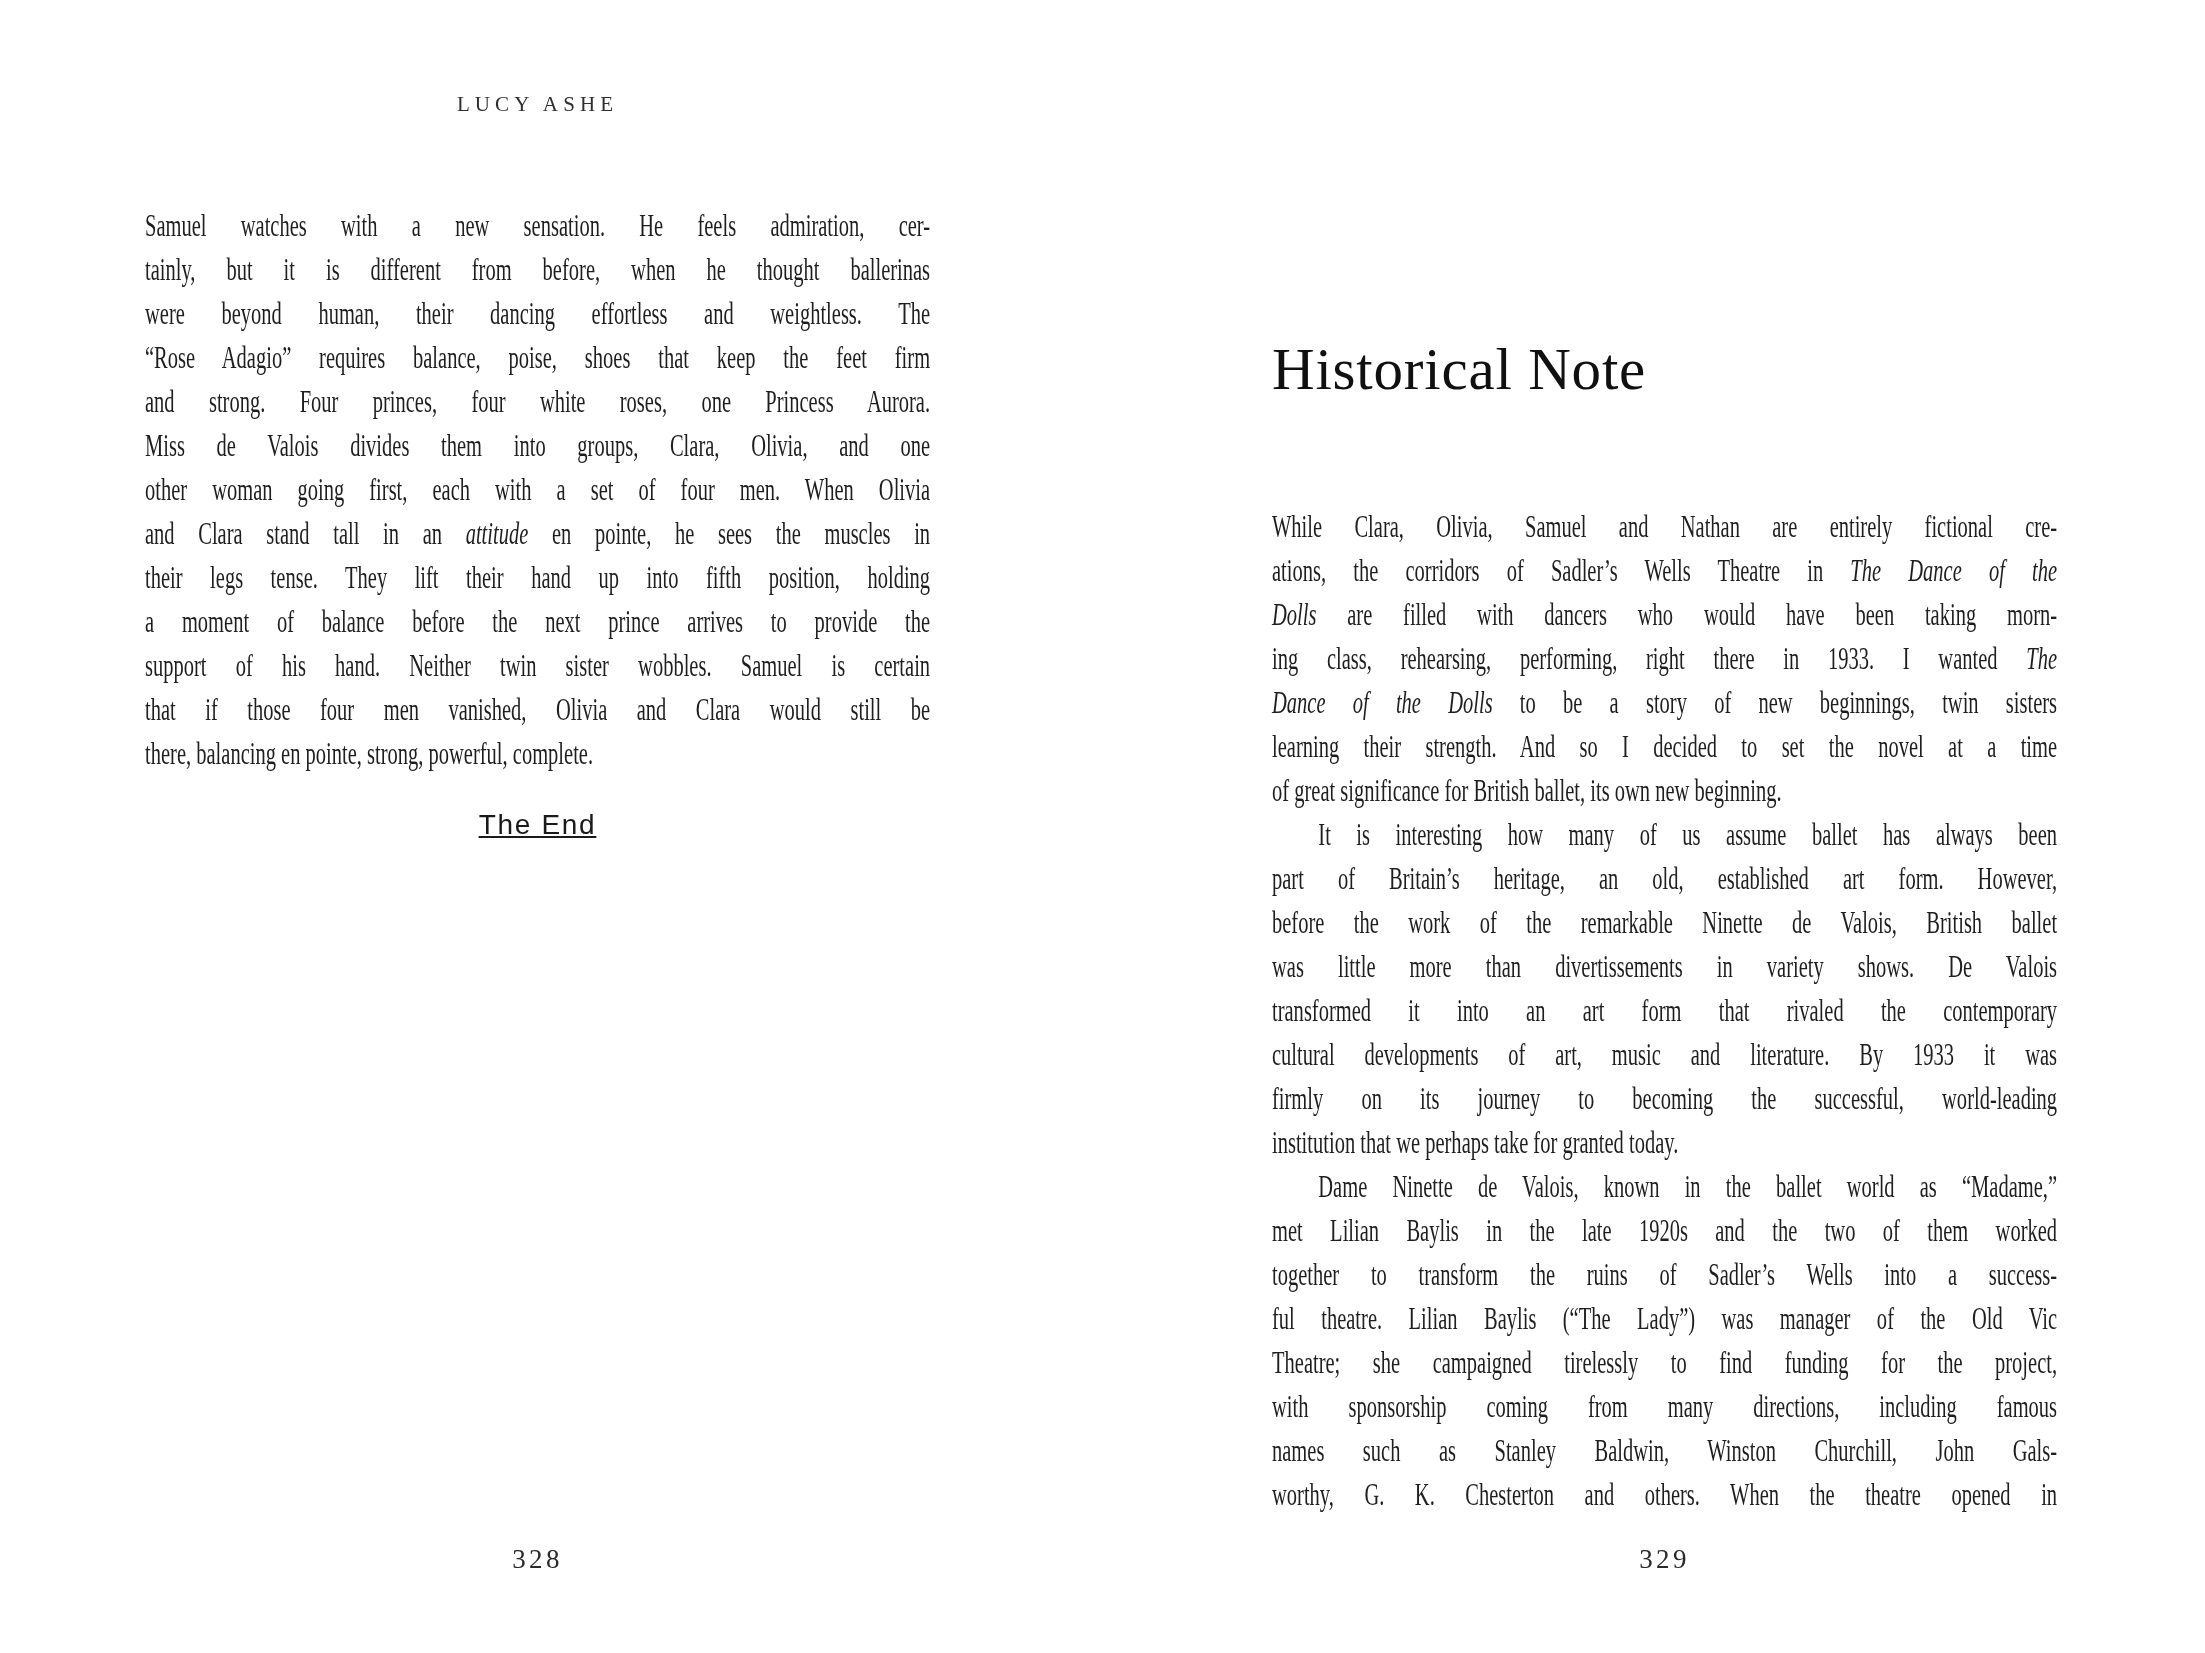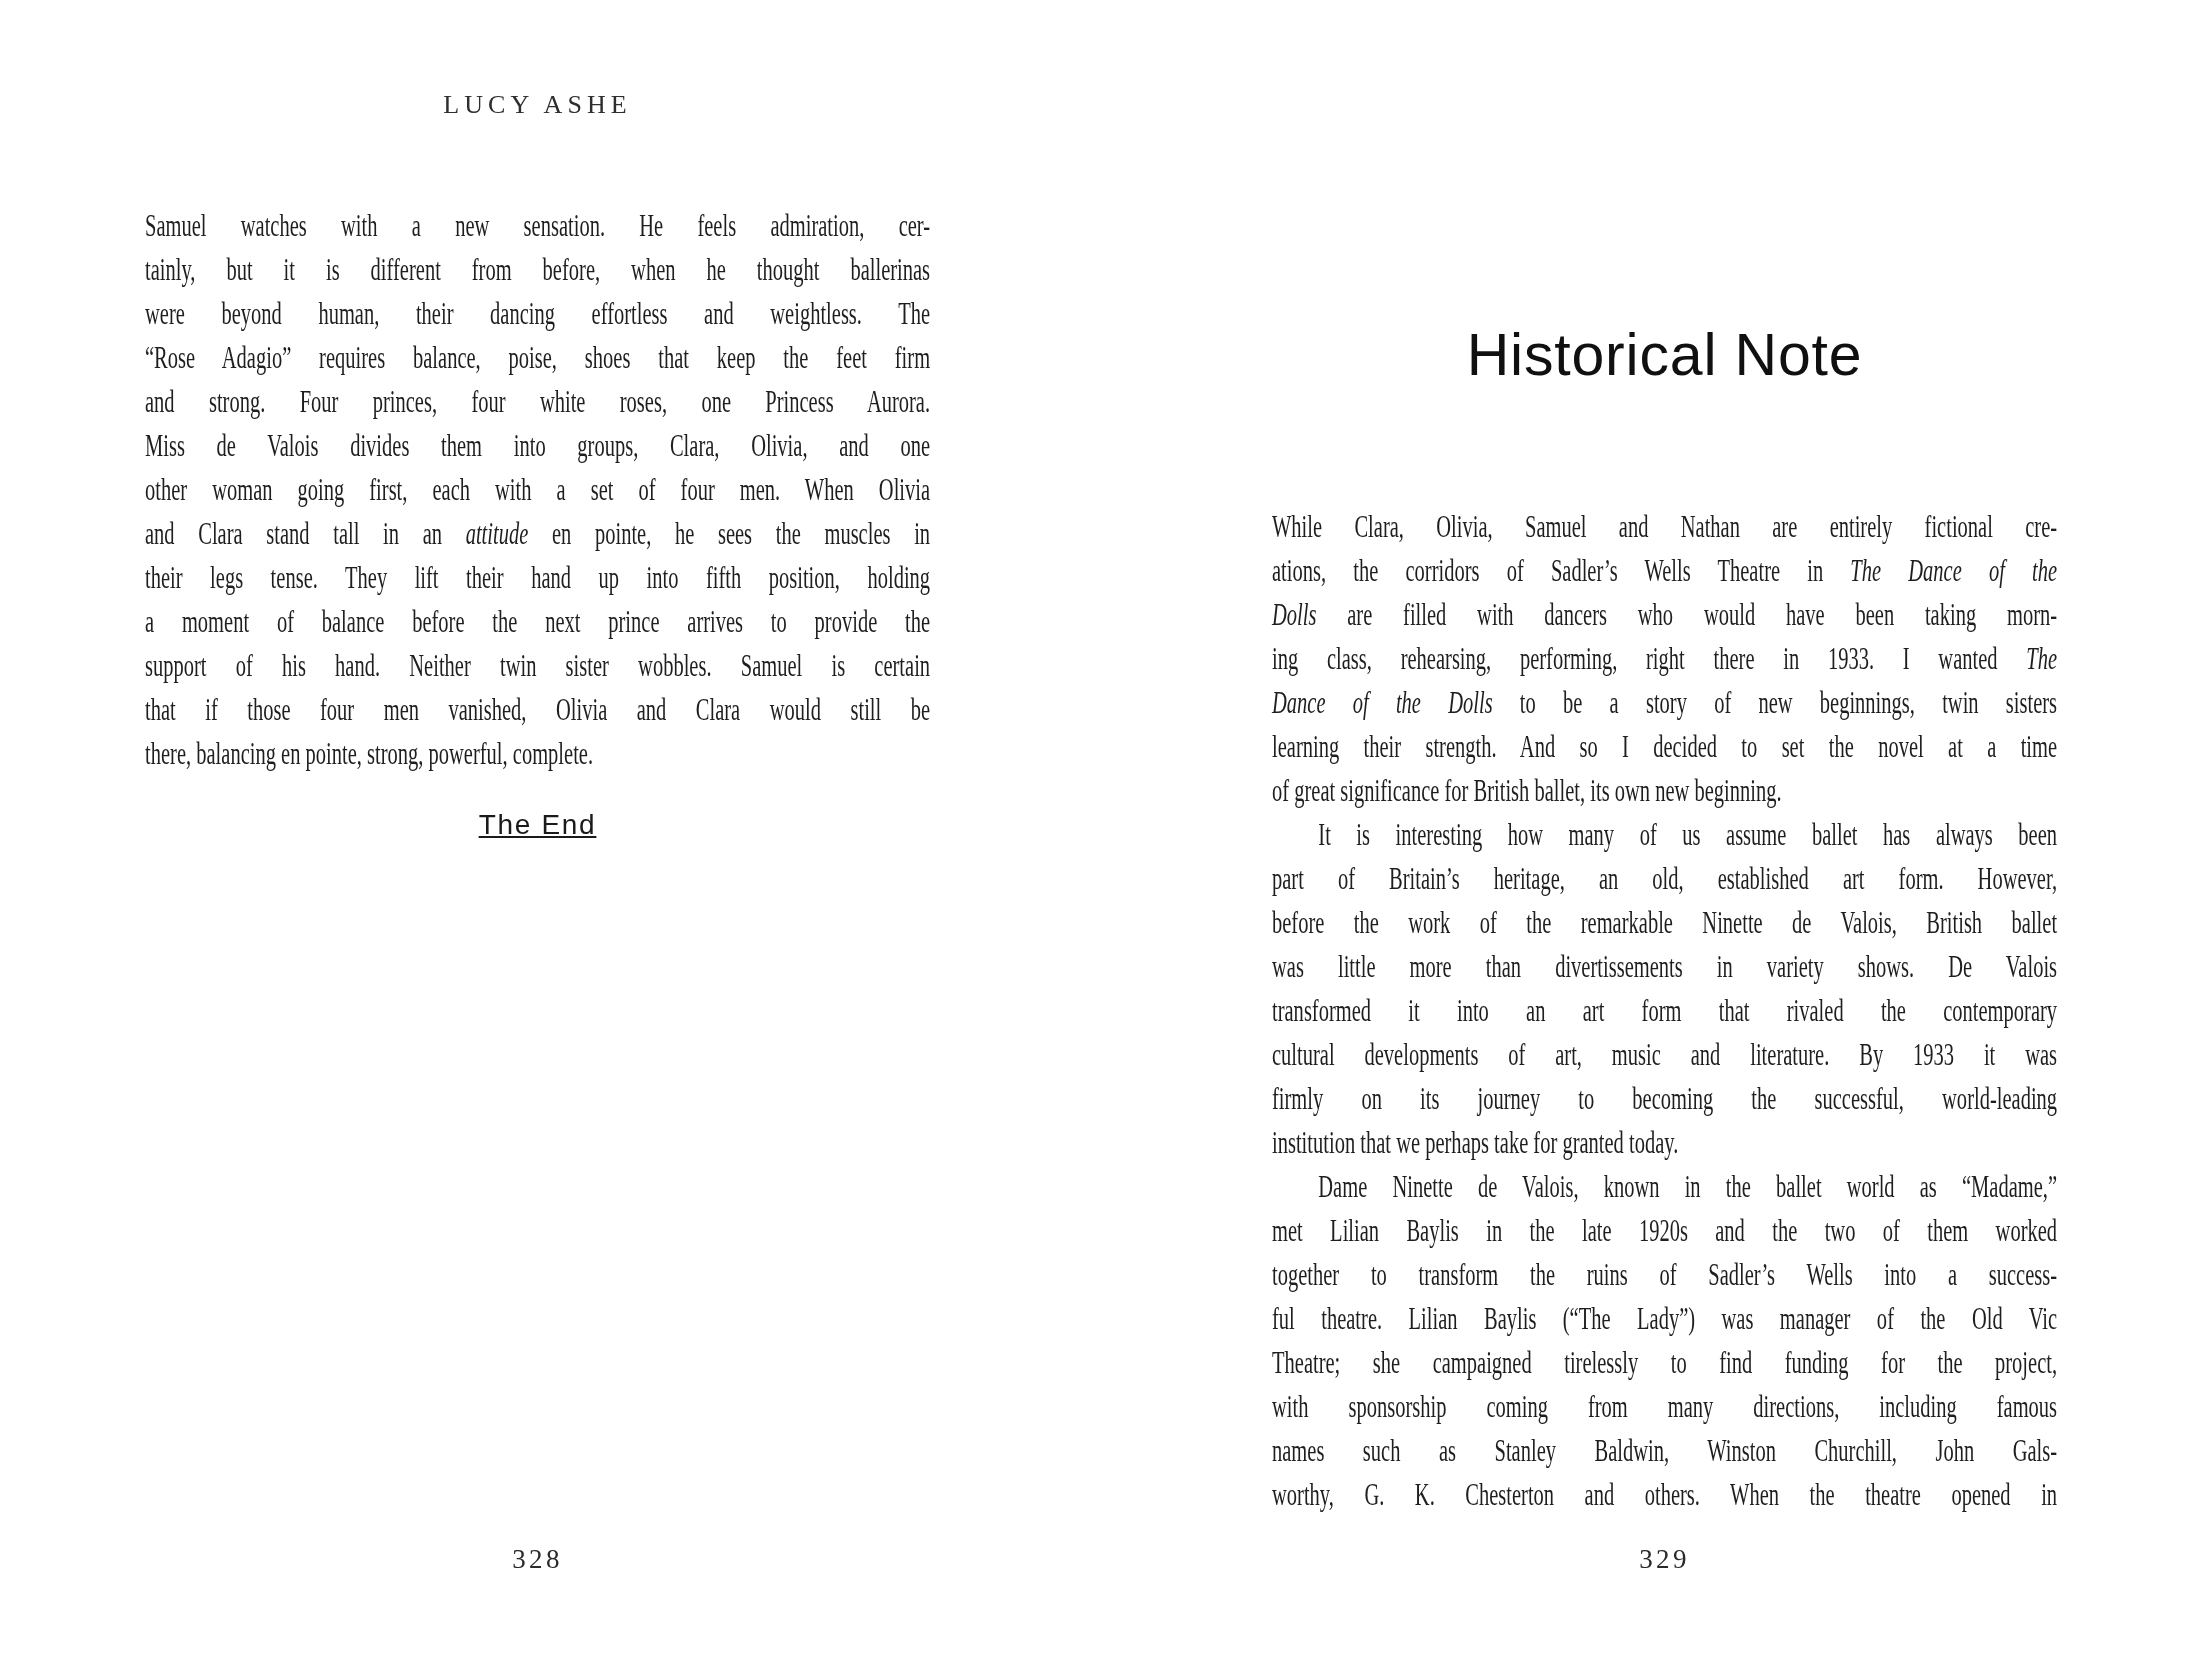--- a/index.html
+++ b/index.html
@@ -12,21 +12,21 @@
     font-family: "Liberation Serif", serif;
     color: #1f1f1f;
   }
   .spread { position: absolute; inset: 0; }
 
   
   .running-header {
     position: absolute;
     left: 145px; top: 92px; width: 785px;
     text-align: center;
-    font-size: 26px;
+    font-size: 21px;
     line-height: 25.4px;
     letter-spacing: 5.1px;
     color: #2e2e2e;
   }
 
   
   .textcol {
     position: absolute;
     width: 1187px;
     transform: scaleX(0.6614);
@@ -58,24 +58,24 @@
     font-size: 28px;
     line-height: 34px;
     letter-spacing: 1.7px;
     color: #1a1a1a;
     text-decoration: underline;
   }
 
   
   .chapter-title {
     position: absolute;
-    left: 1272px; top: 320px; width: 785px;
+    left: 1272px; top: 334px; width: 785px;
     margin: 0;
-    text-align: center;
-    font-family: Liberation Sans, sans-serif;
+    text-align: left;
+    font-family: Liberation Serif, serif;
     font-weight: 400;
     font-size: 59px;
     line-height: 71px;
     letter-spacing: 0.8px;
     color: #101010;
   }
 
   
   .page-number {
     position: absolute;

